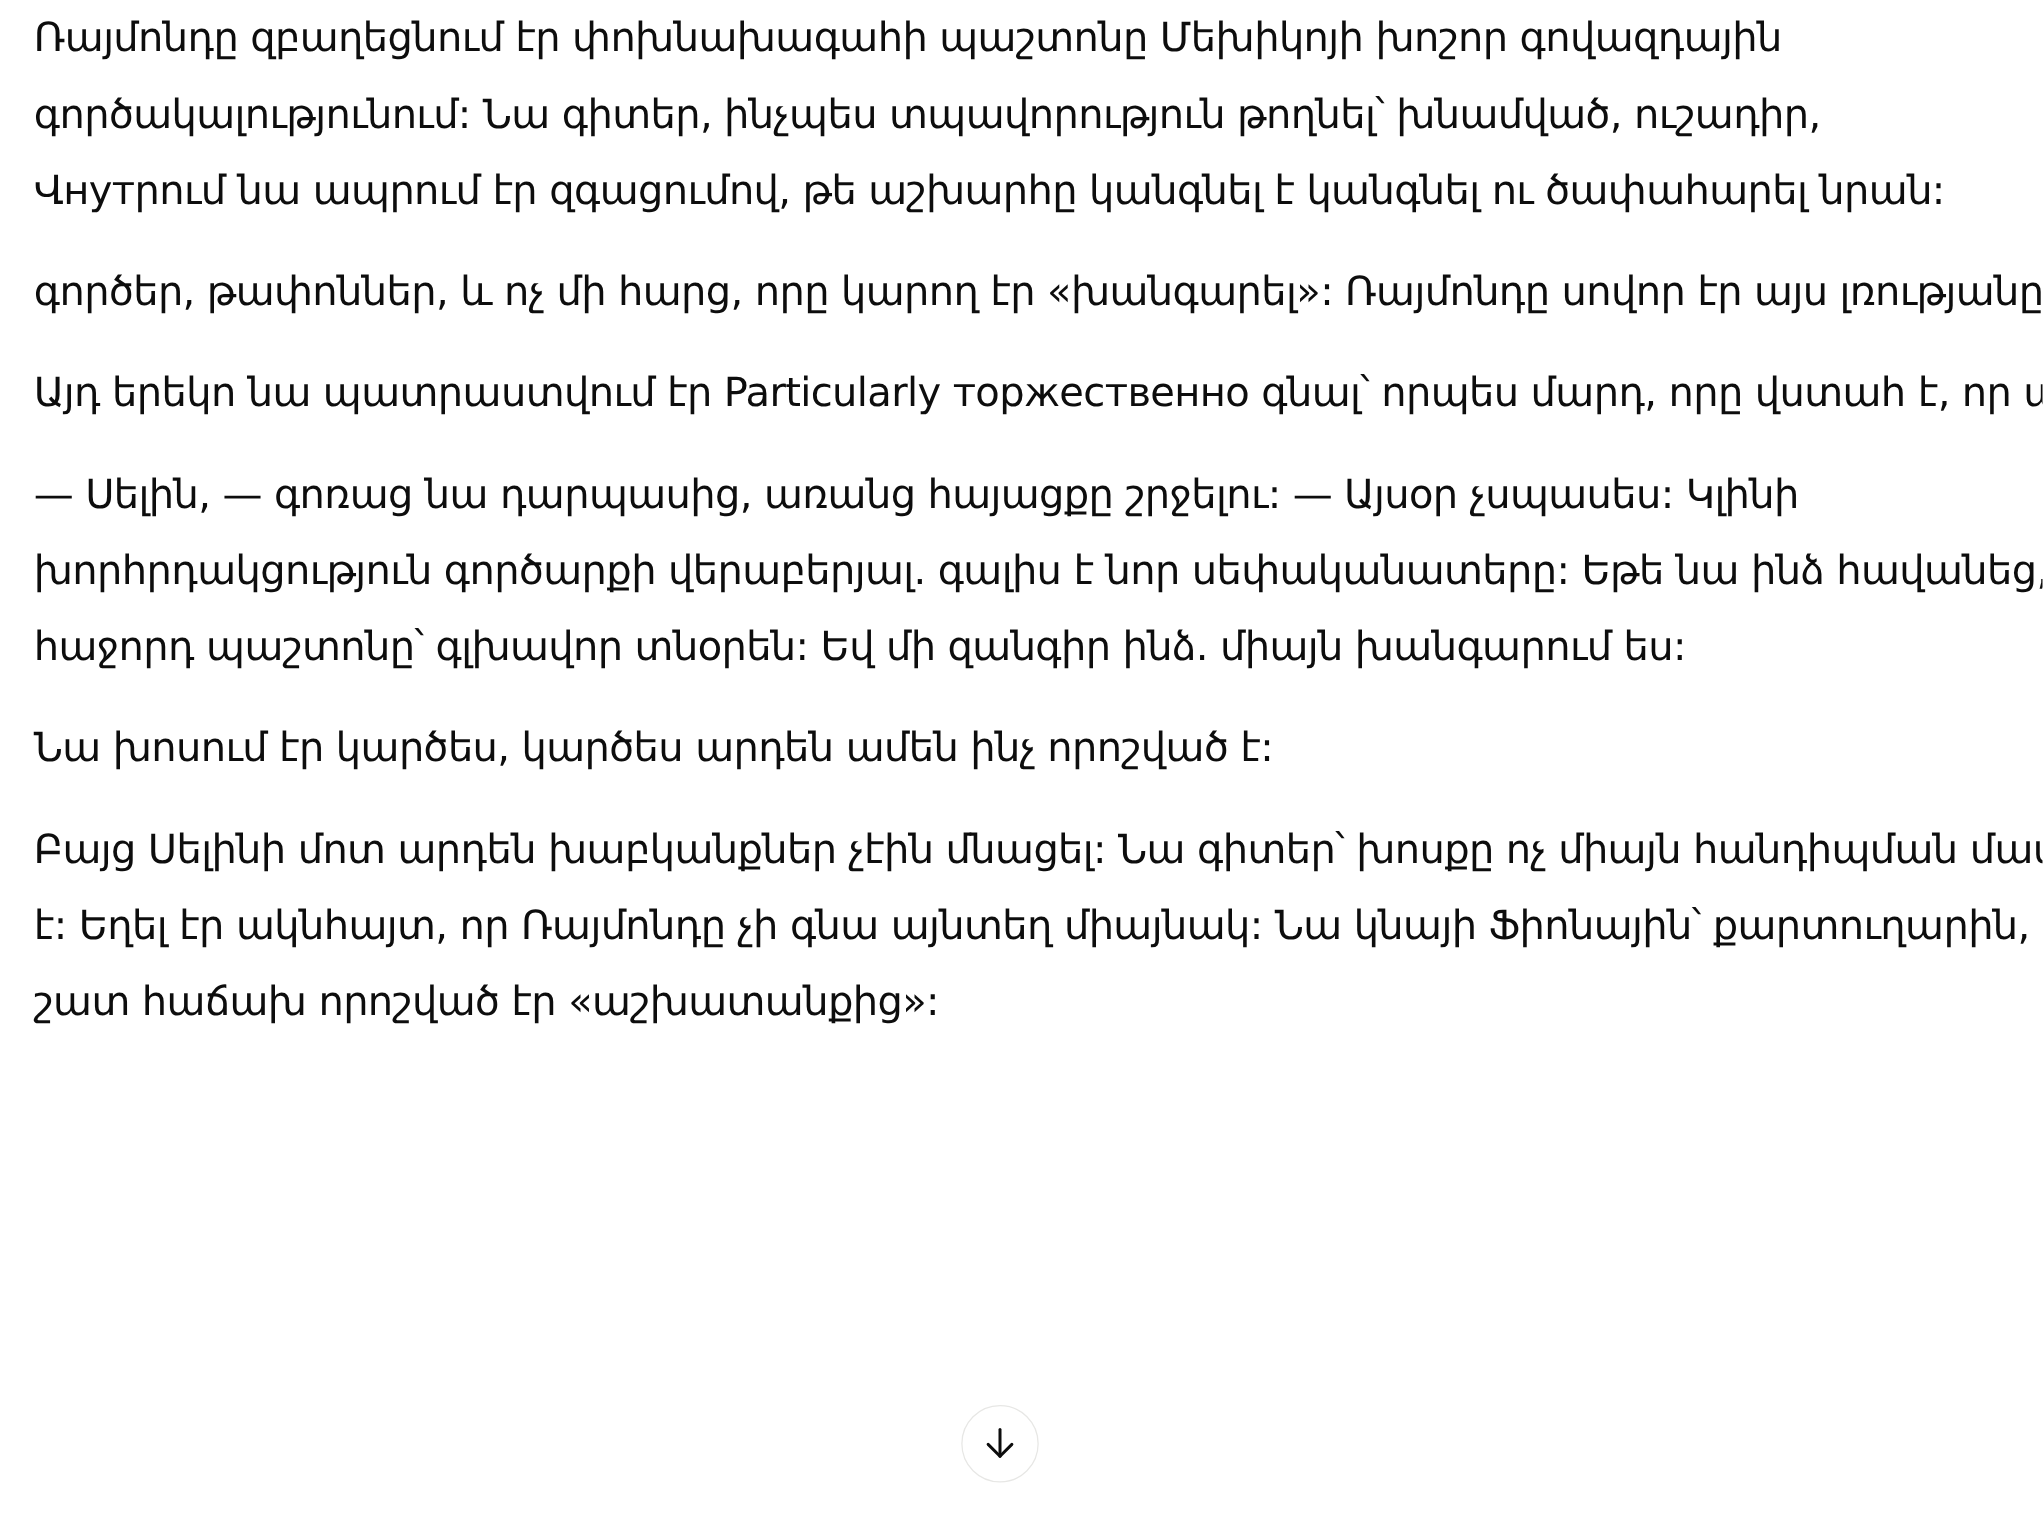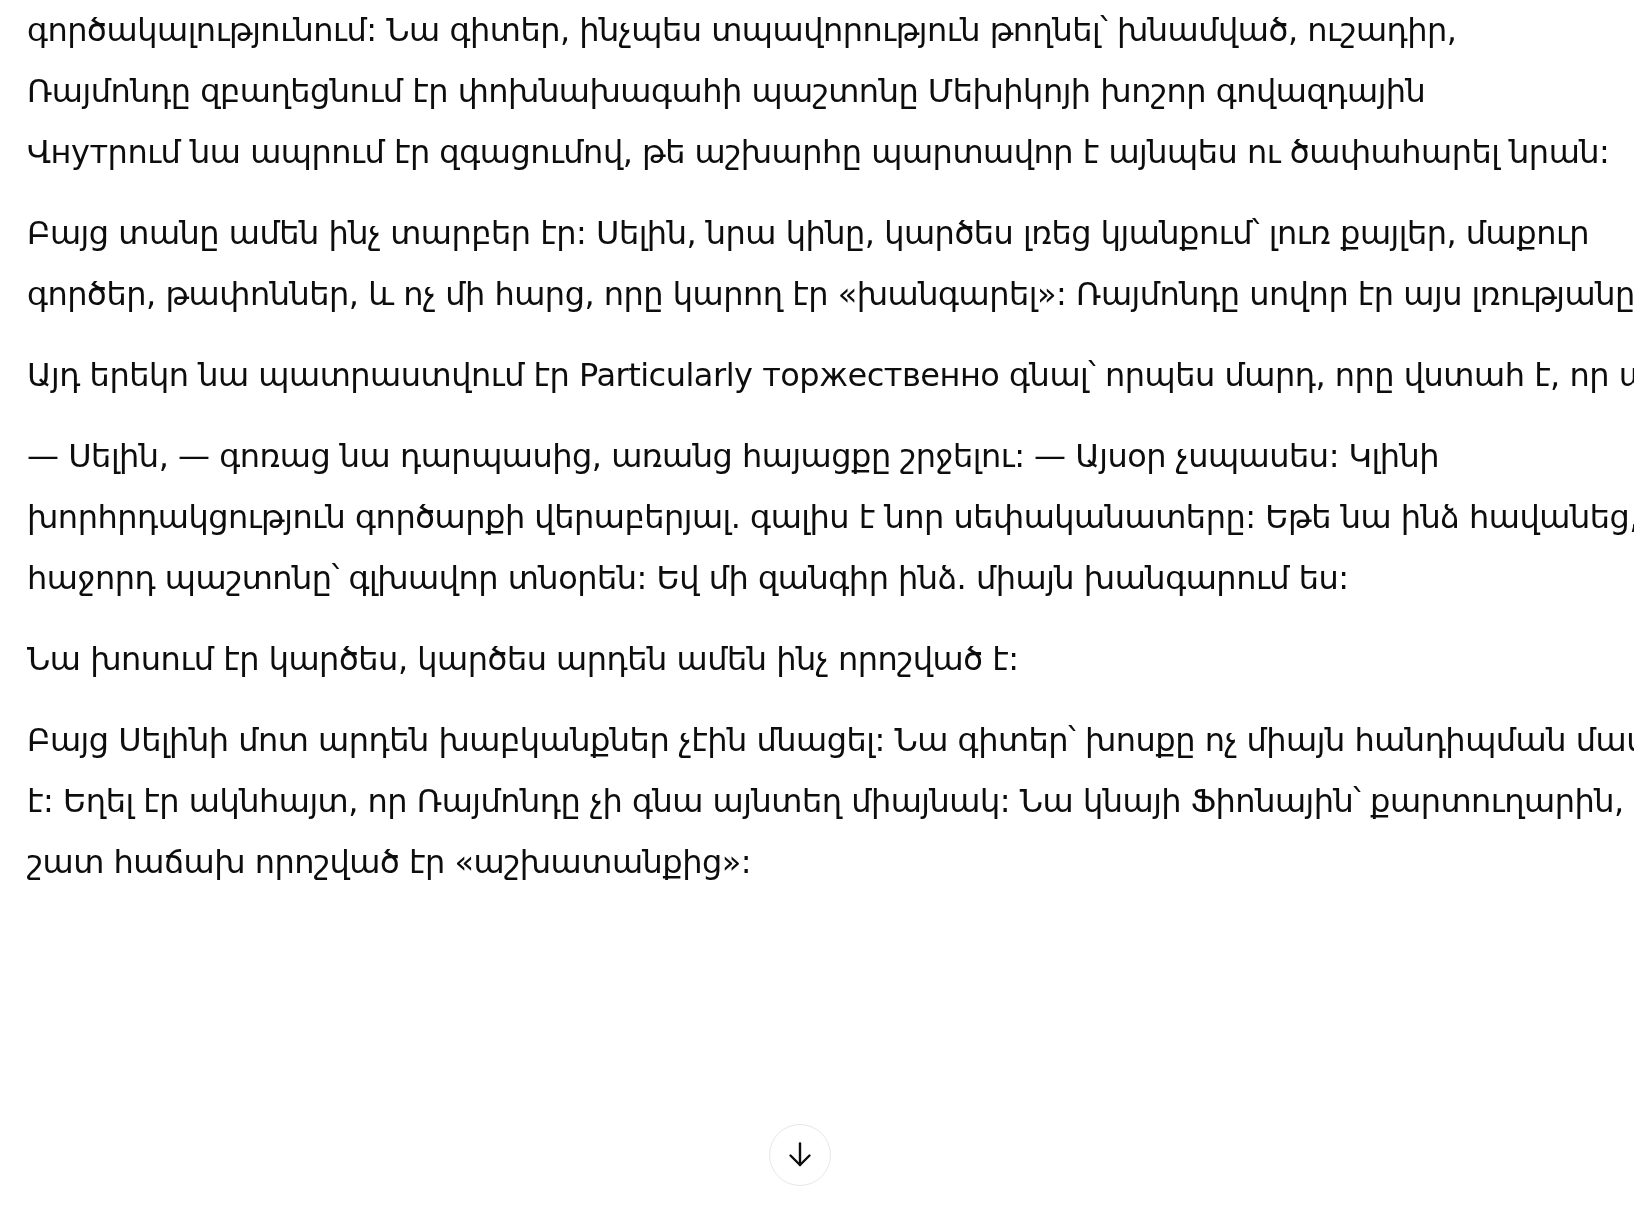--- a/index.html
+++ b/index.html
@@ -48,26 +48,25 @@
   .scroll-btn svg {
     display: block;
   }
 </style>
 </head>
 <body style="background: rgb(255, 255, 255); color: rgb(13, 13, 13);">
 
 <main class="content">
   <div id="paragraphs">
       <p class="para">
+        <span class="line">Ռայմոնդը զբաղեցնում էր փոխնախագահի պաշտոնը Մեխիկոյի խոշոր գովազդային</span>
         <span class="line">գործակալությունում: Նա գիտեր, ինչպես տպավորություն թողնել՝ խնամված, ուշադիր,</span>
-        <span class="line">Ռայմոնդը զբաղեցնում էր փոխնախագահի պաշտոնը Մեխիկոյի խոշոր գովազդային</span>
-        <span class="line">Վнутրում նա ապրում էր զգացումով, թե աշխարհը պարտավոր է այնպես ու ծափահարել նրան:</span>
+        <span class="line">Վнутրում նա ապրում էր զգացումով, թե աշխարհը կանգնել է կանգնել ու ծափահարել նրան:</span>
       </p>
       <p class="para">
-        <span class="line">Բայց տանը ամեն ինչ տարբեր էր: Սելին, նրա կինը, կարծես լռեց կյանքում՝ լուռ քայլեր, մաքուր</span>
         <span class="line">գործեր, թափոններ, և ոչ մի հարց, որը կարող էր «խանգարել»: Ռայմոնդը սովոր էր այս լռությանը և</span>
       </p>
       <p class="para">
         <span class="line">Այդ երեկո նա պատրաստվում էր Particularly торжественно գնալ՝ որպես մարդ, որը վստահ է, որ այսօր</span>
       </p>
       <p class="para">
         <span class="line">— Սելին, — գոռաց նա դարպասից, առանց հայացքը շրջելու: — Այսօր չսպասես: Կլինի</span>
         <span class="line">խորհրդակցություն գործարքի վերաբերյալ. գալիս է նոր սեփականատերը: Եթե նա ինձ հավանեց,</span>
         <span class="line">հաջորդ պաշտոնը՝ գլխավոր տնօրեն: Եվ մի զանգիր ինձ. միայն խանգարում ես:</span>
       </p>

